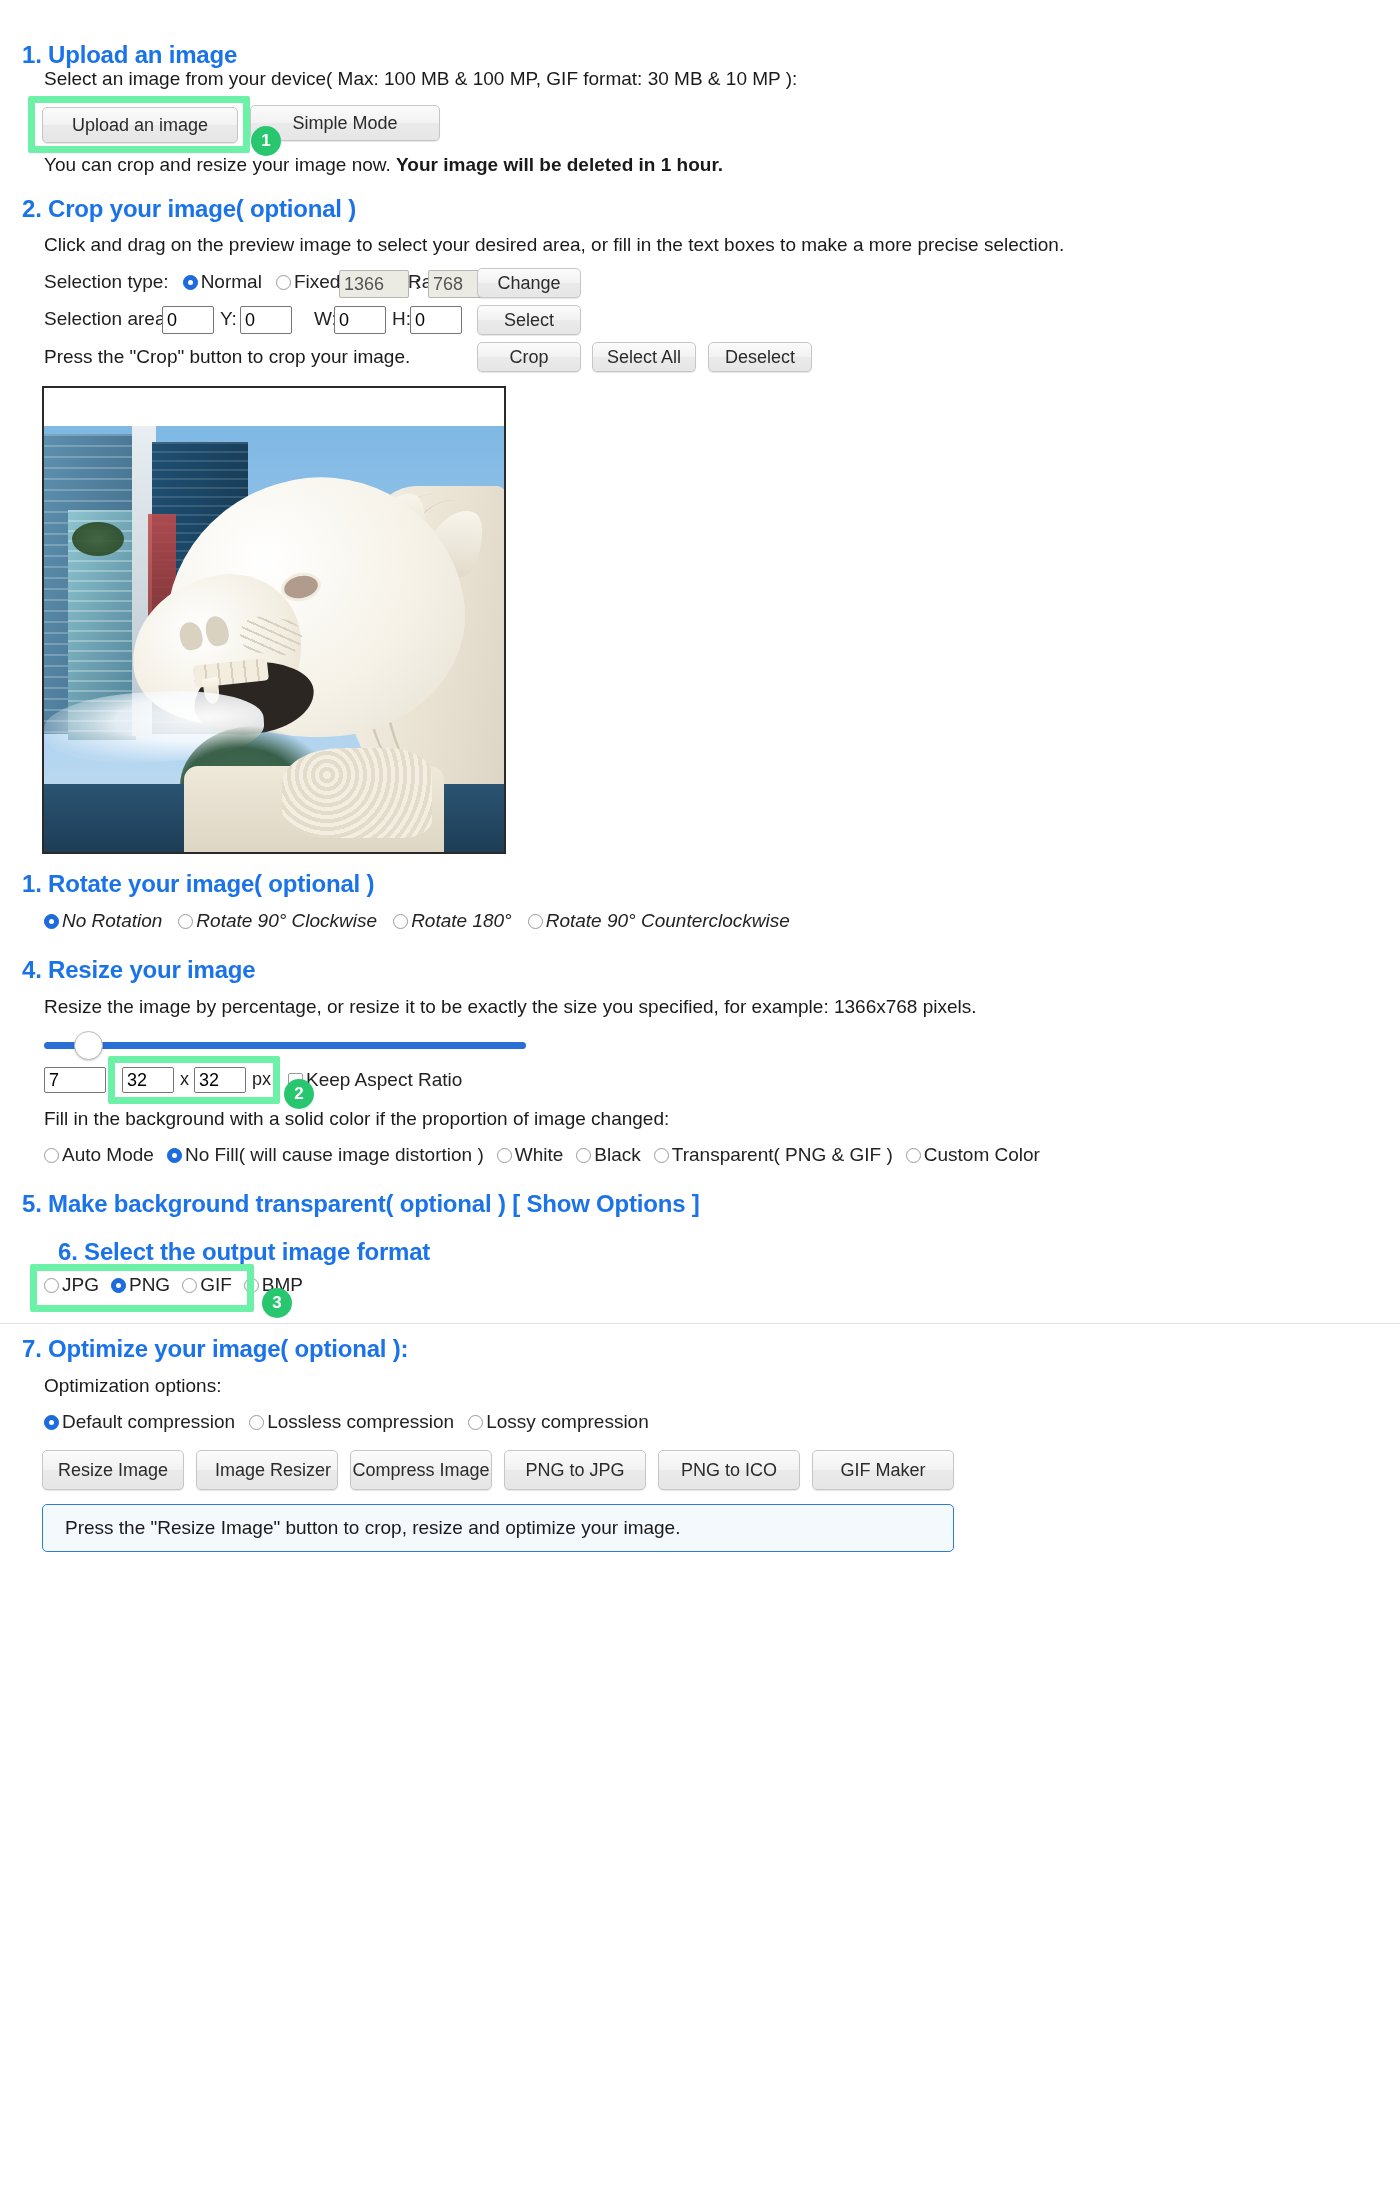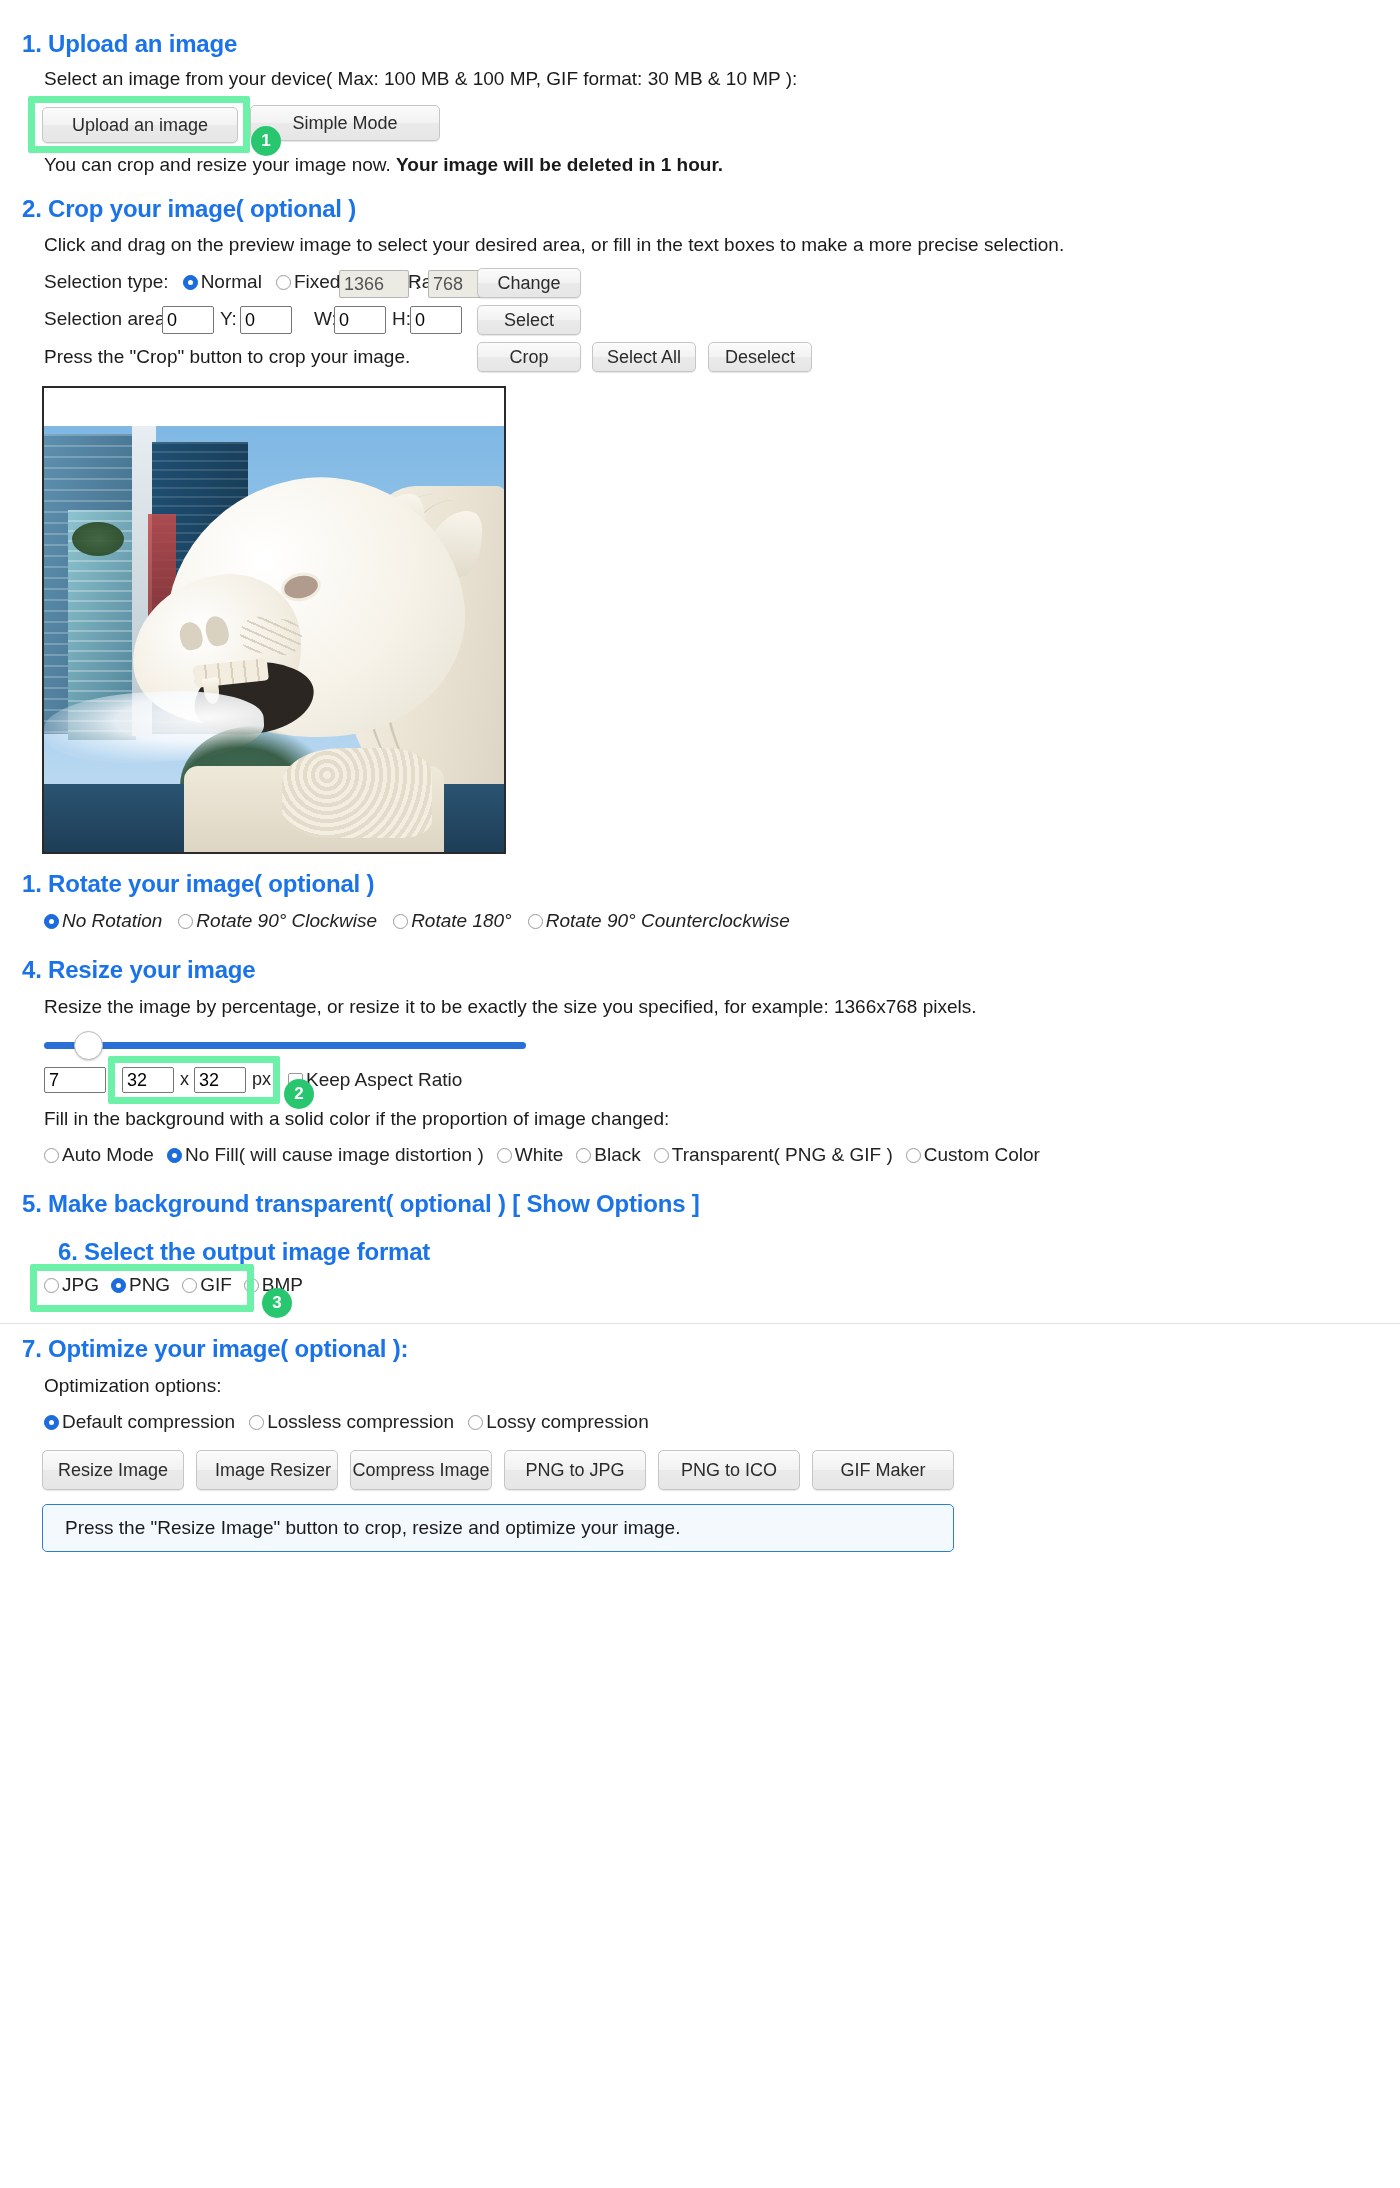--- a/index.html
+++ b/index.html
@@ -287,21 +287,21 @@
     color: #1a1a1a;
   }
 
   .abs { position: absolute; }
 </style>
 </head>
 <body>
 
 <div class="page">
 
-  <h2 class="section-title abs" style="left:22px; top:30px;">1. Upload an image</h2>
+  <h2 class="section-title abs" style="left:22px; top:41px;">1. Upload an image</h2>
 
   <div class="para abs" style="left:44px; top:68px;">Select an image from your device( Max: 100 MB &amp; 100 MP, GIF format: 30 MB &amp; 10 MP ):</div>
 
   <div class="btn abs" style="left:42px; top:107px; width:196px; height:36px;">Upload an image</div>
 
   <div class="btn abs" style="left:250px; top:105px; width:190px; height:36px;">Simple Mode</div>
 
   <div class="hl" style="left:28px; top:96px; width:222px; height:57px;"></div>
   <div class="badge" style="left:251px; top:126px;">1</div>
 

